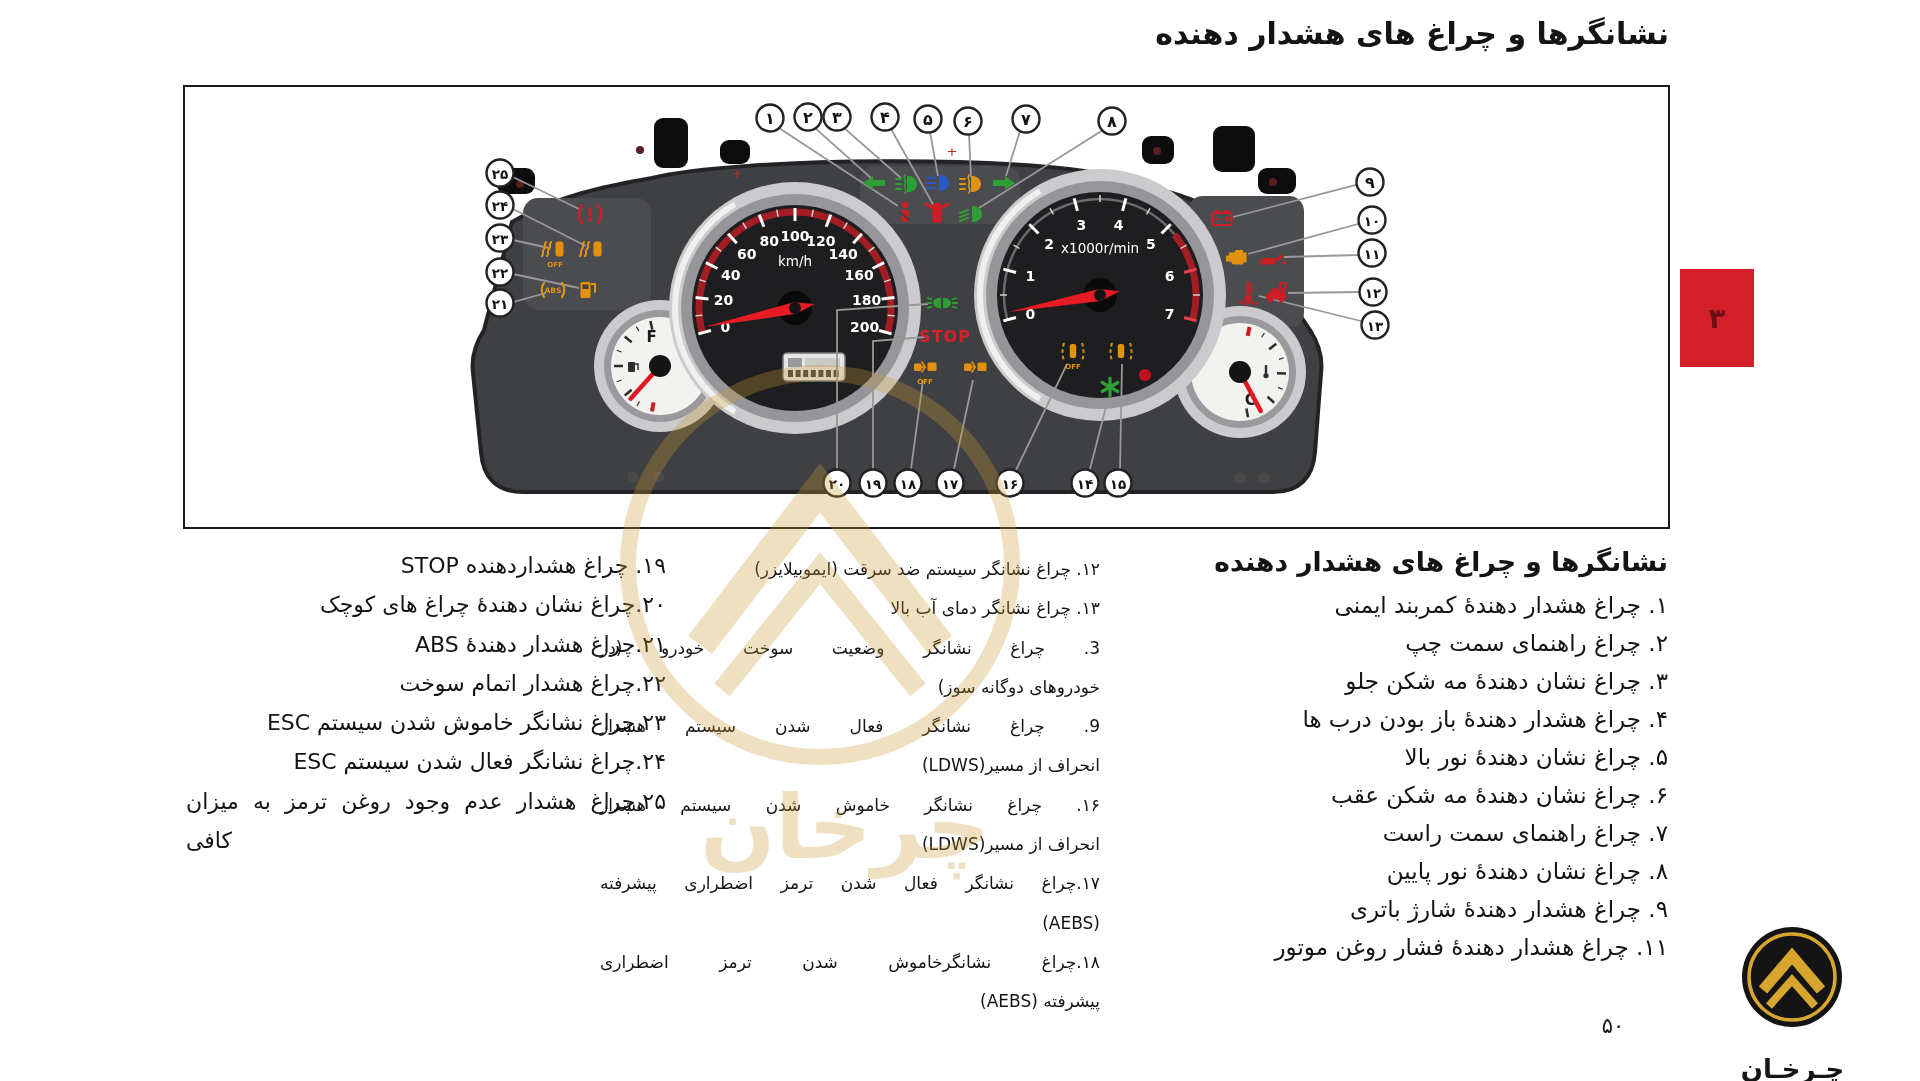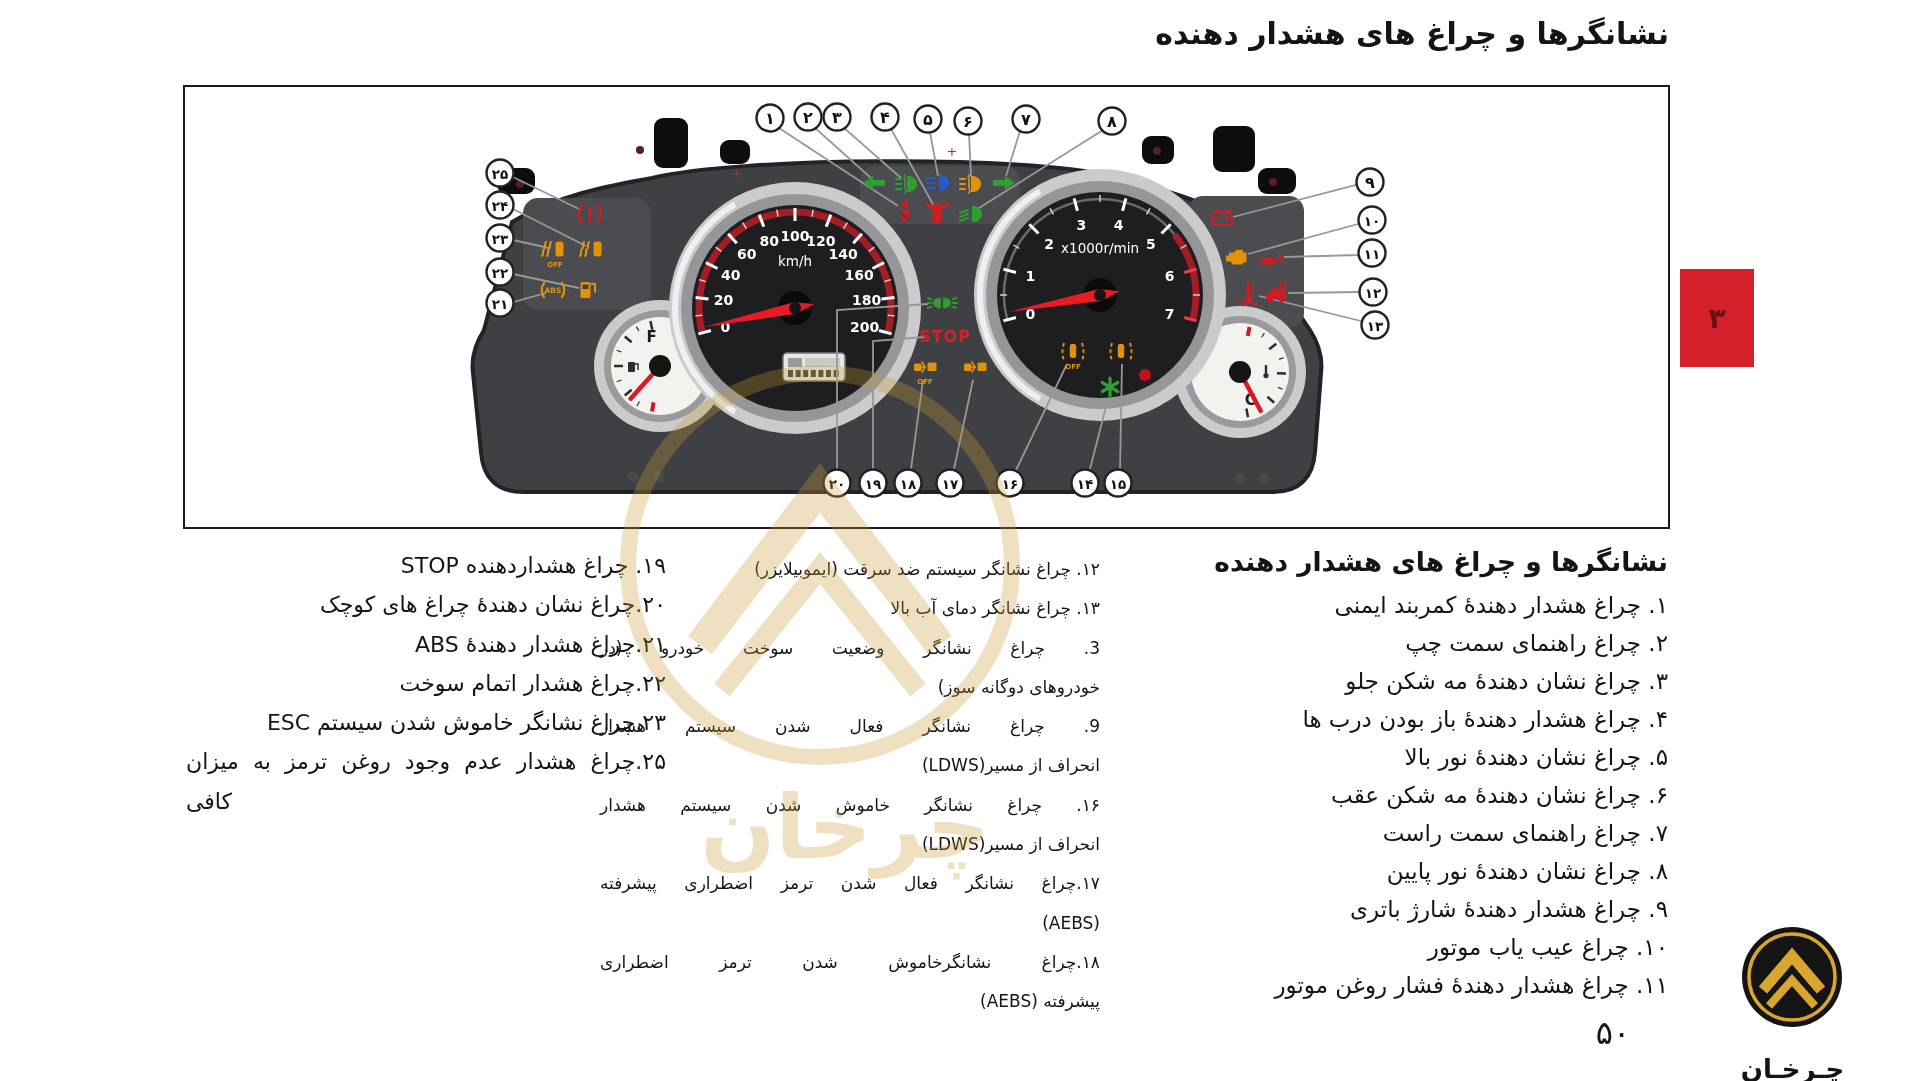--- a/index.html
+++ b/index.html
@@ -19,21 +19,21 @@
   #col-right .trow{height:38px;line-height:38px}
   #col-middle .trow{height:39.3px;line-height:39.3px;font-size:17px}
   #col-left .trow{height:39.3px;line-height:39.3px;font-size:22px}
   .al-right{text-align:right}
   .al-left{text-align:left}
   .al-center{}
   .al-justify{text-align:justify;text-align-last:justify;white-space:normal}
   #watermark{left:540px;top:330px;width:620px;height:580px;opacity:.3;z-index:5;pointer-events:none}
   #side-tab{left:1680px;top:269px;width:74px;height:98px;background:#d4202a;z-index:6;
             display:flex;align-items:center;justify-content:center;font-size:28px;font-weight:bold;color:#6e0f14}
-  #page-number{left:1568px;top:1014px;width:90px;text-align:center;font-size:32px;z-index:6}
+  #page-number{left:1568px;top:1014px;width:90px;text-align:center;font-size:21px;z-index:6}
   #brand-logo{left:1735px;top:924px;width:115px;height:150px;z-index:6;text-align:center}
   #brand-name{margin-top:18px;font-size:26px;font-weight:bold;direction:rtl}
 </style>
 </head>
 <body>
 
 <div class="abs" id="page-title">نشانگرها و چراغ های هشدار دهنده</div>
 
 <div class="abs" id="diagram-frame"></div>
 
@@ -478,21 +478,20 @@
   <div class="col-header">نشانگرها و چراغ های هشدار دهنده</div>
 <div class="trow al-right">۱. چراغ هشدار دهندۀ کمربند ایمنی</div>
     <div class="trow al-right">۲. چراغ راهنمای سمت چپ</div>
     <div class="trow al-right">۳. چراغ نشان دهندۀ مه شکن جلو</div>
     <div class="trow al-right">۴. چراغ هشدار دهندۀ باز بودن درب ها</div>
     <div class="trow al-right">۵. چراغ نشان دهندۀ نور بالا</div>
     <div class="trow al-right">۶. چراغ نشان دهندۀ مه شکن عقب</div>
     <div class="trow al-right">۷. چراغ راهنمای سمت راست</div>
     <div class="trow al-right">۸. چراغ نشان دهندۀ نور پایین</div>
     <div class="trow al-right">۹. چراغ هشدار دهندۀ شارژ باتری</div>
-    <div class="trow al-right">۱۰. چراغ عیب یاب موتور</div>
     <div class="trow al-right">۱۱. چراغ هشدار دهندۀ فشار روغن موتور</div>
   </div>
 <div class="abs col" id="col-middle">
     <div class="trow al-right">۱۲. چراغ نشانگر سیستم ضد سرقت (ایموبیلایزر)</div>
     <div class="trow al-right">۱۳. چراغ نشانگر دمای آب بالا</div>
     <div class="trow al-justify">3. چراغ نشانگر وضعیت سوخت خودرو (در</div>
     <div class="trow al-center">خودروهای دوگانه سوز)</div>
     <div class="trow al-justify">9. چراغ نشانگر فعال شدن سیستم هشدار</div>
     <div class="trow al-center">انحراف از مسیر(LDWS)</div>
     <div class="trow al-justify">۱۶. چراغ نشانگر خاموش شدن سیستم هشدار</div>
@@ -501,20 +500,21 @@
     <div class="trow al-center">(AEBS)</div>
     <div class="trow al-justify">۱۸.چراغ نشانگرخاموش شدن ترمز اضطراری</div>
     <div class="trow al-center">پیشرفته (AEBS)</div>
   </div>
 <div class="abs col" id="col-left">
     <div class="trow al-right">۱۹. چراغ هشداردهنده STOP</div>
     <div class="trow al-right">۲۰.چراغ نشان دهندۀ چراغ های کوچک</div>
     <div class="trow al-right">۲۱.چراغ هشدار دهندۀ ABS</div>
     <div class="trow al-right">۲۲.چراغ هشدار اتمام سوخت</div>
     <div class="trow al-right">۲۳.چراغ نشانگر خاموش شدن سیستم ESC</div>
+    <div class="trow al-right">۲۴.چراغ نشانگر فعال شدن سیستم ESC</div>
     <div class="trow al-justify">۲۵.چراغ هشدار عدم وجود روغن ترمز به میزان</div>
     <div class="trow al-left">کافی</div>
   </div>
 
 <svg class="abs" id="watermark" viewBox="0 0 620 580">
   <g fill="none" stroke="#c89a33">
     <circle cx="280" cy="235" r="192" stroke-width="16"></circle>
     <path d="M 160,315 L 280,158 L 400,315" stroke-width="30"></path>
     <path d="M 182,360 L 280,238 L 378,360" stroke-width="20"></path>
   </g>

